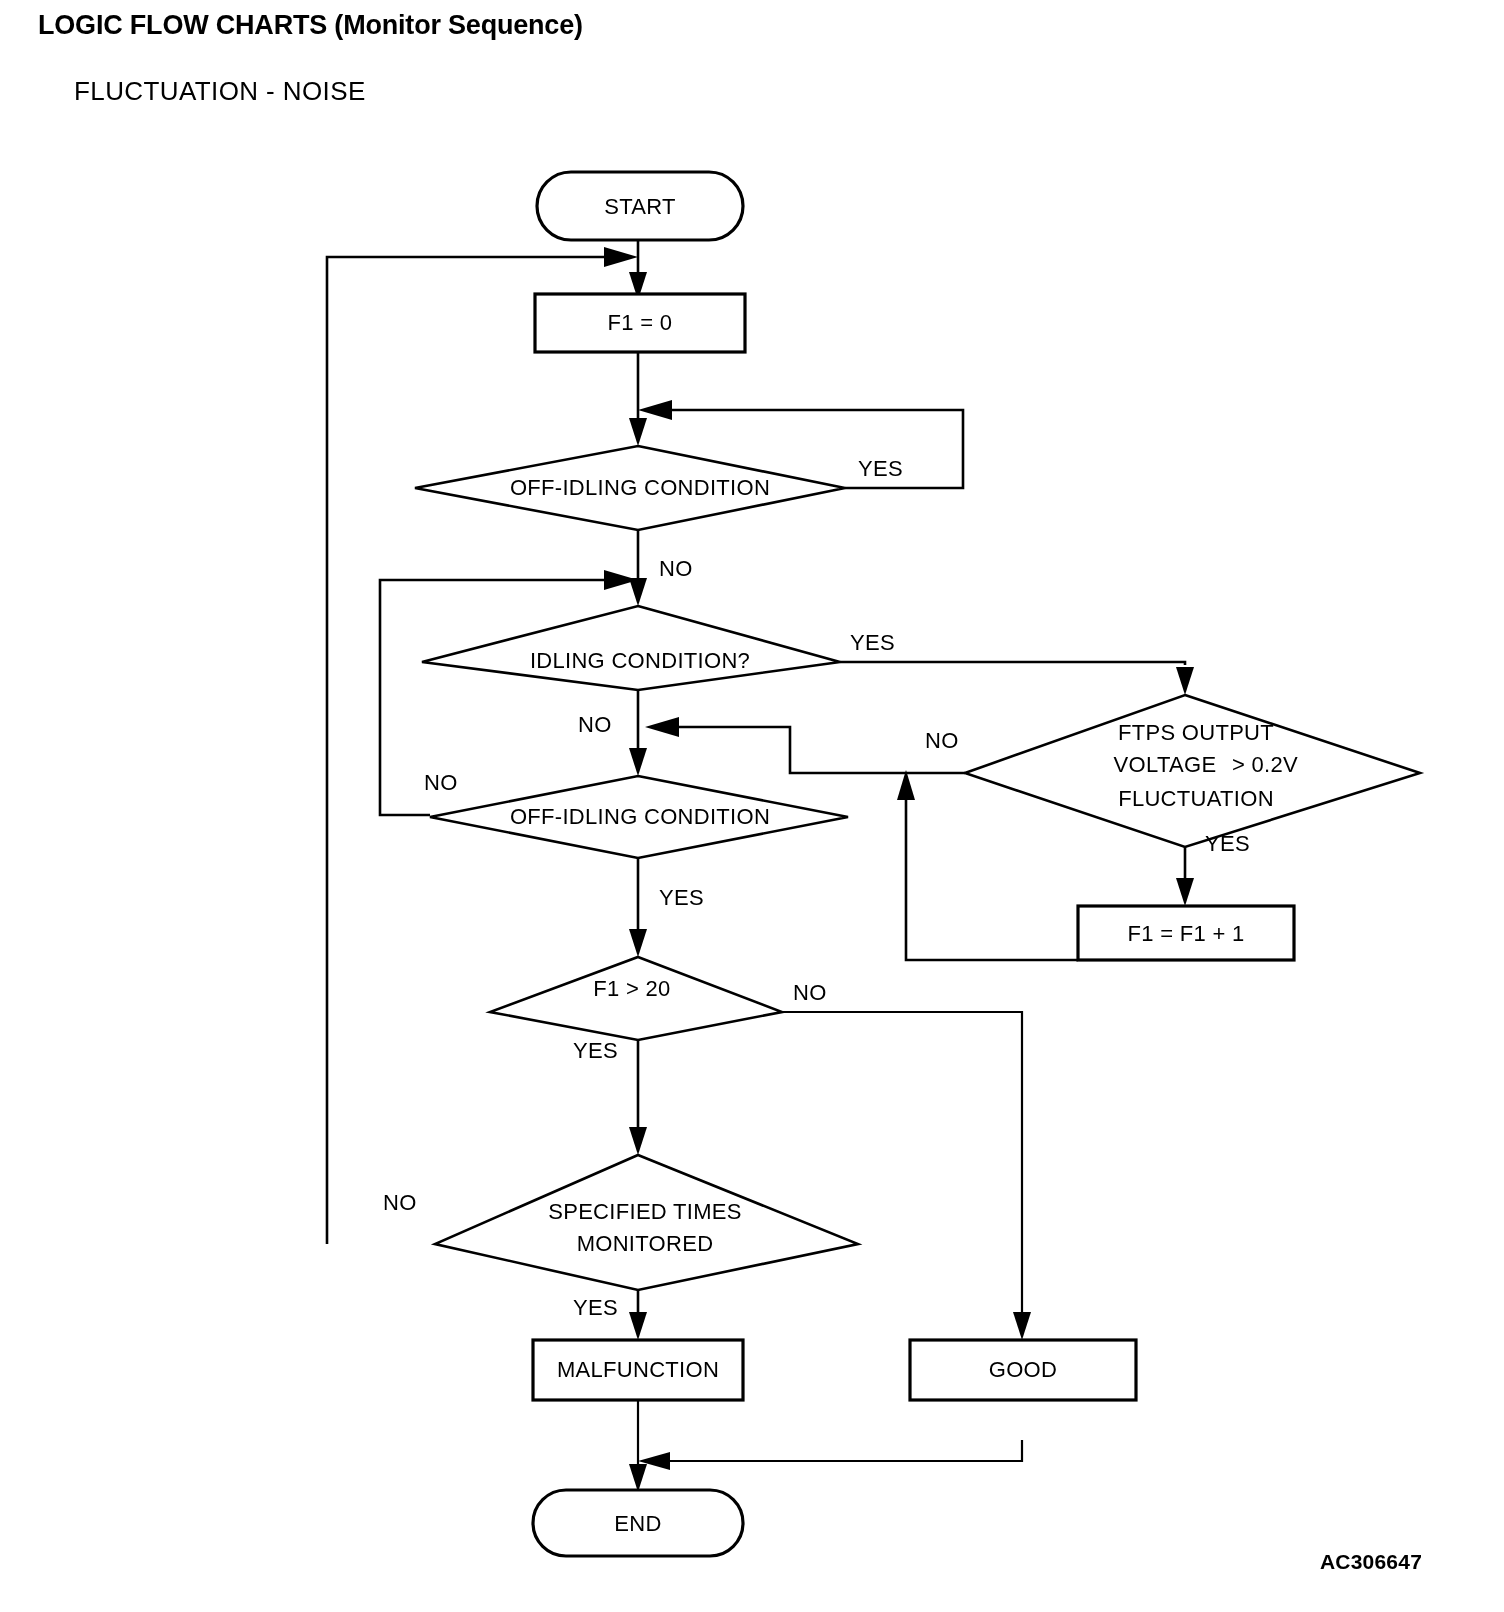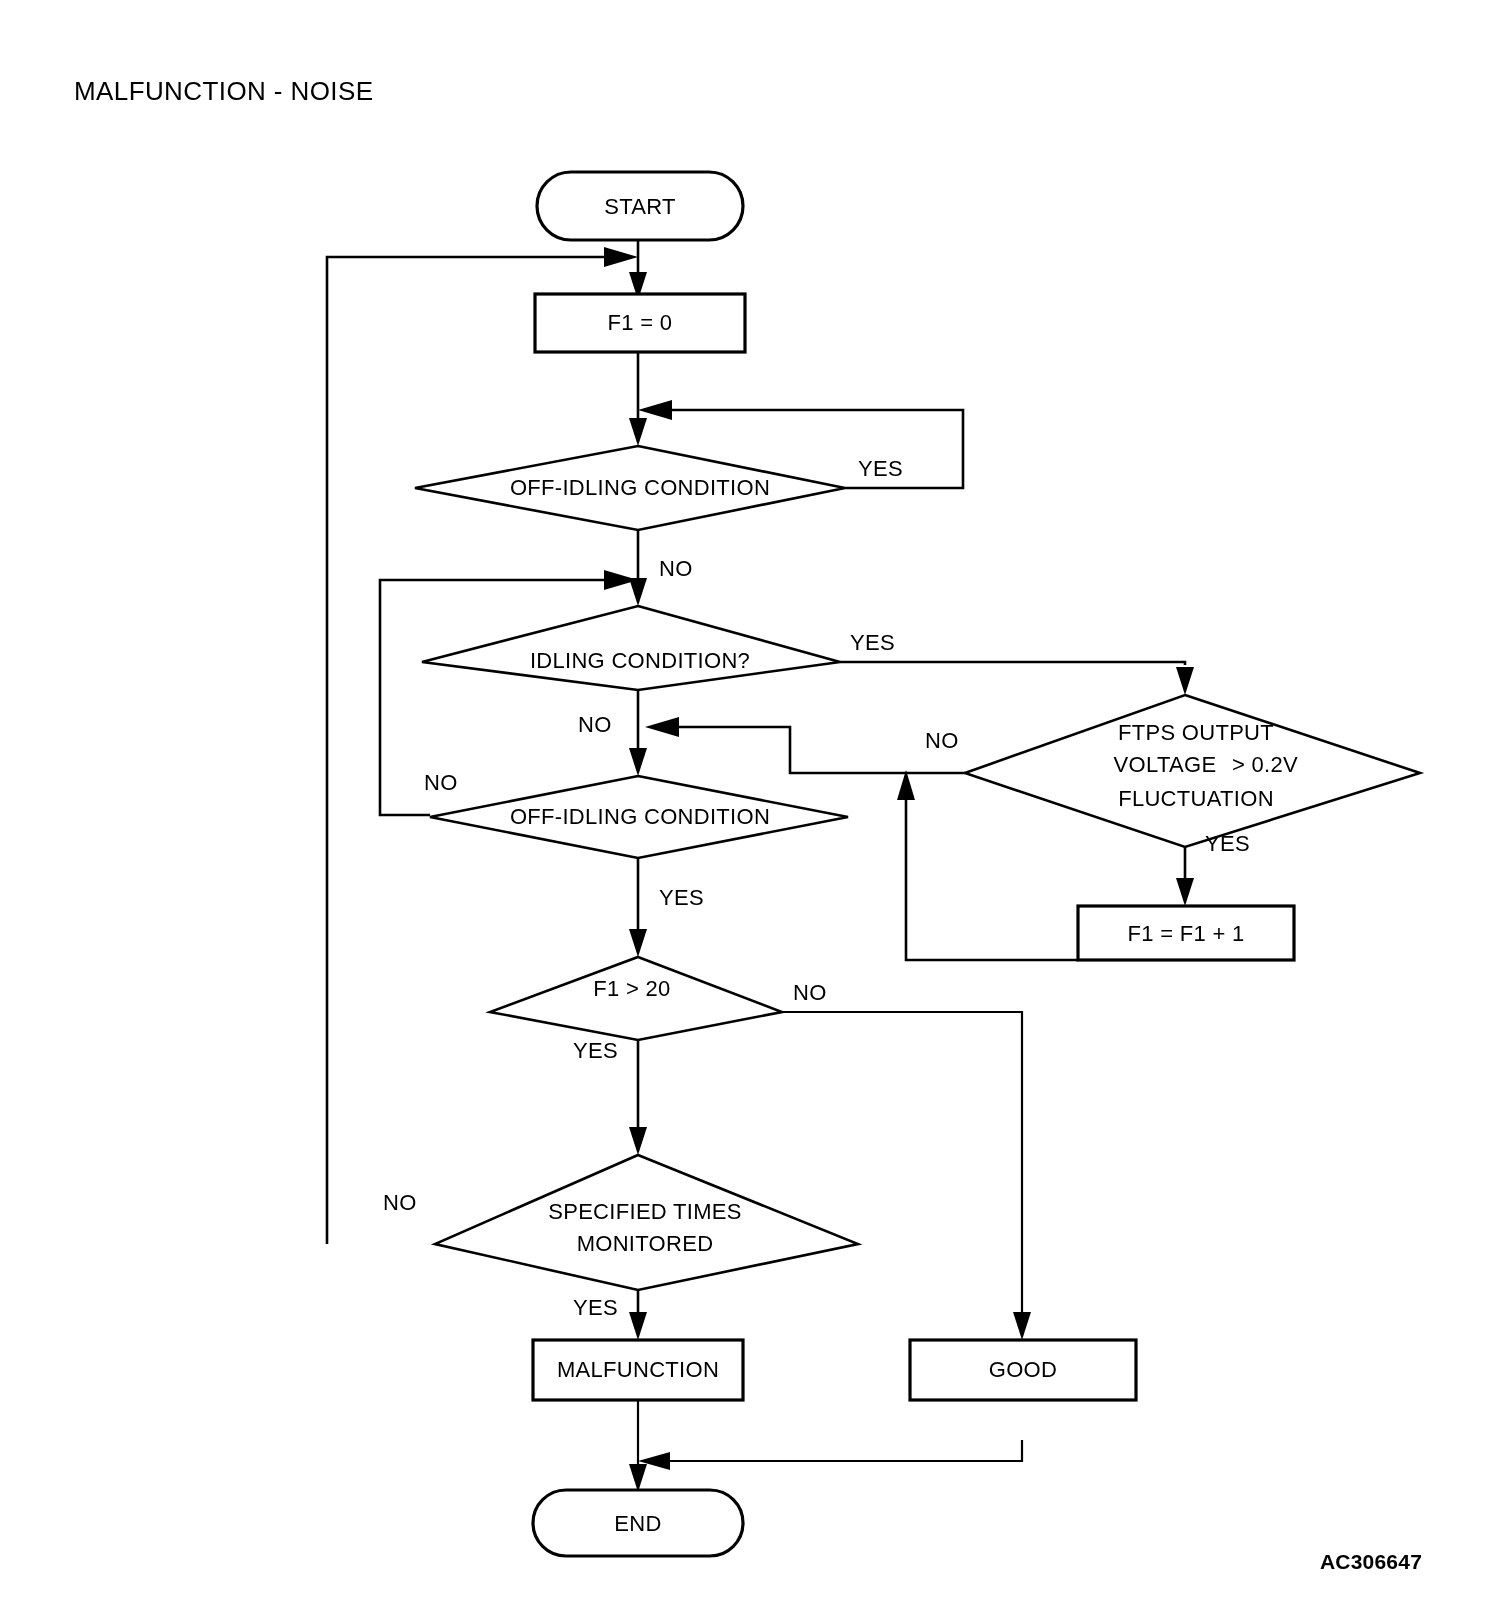--- a/index.html
+++ b/index.html
@@ -91,21 +91,22 @@
   }
   .arrowhead {
     fill: #000000;
   }
 </style>
 </head>
 <body>
 
 <div id="page">
 
-  <div class="title-sub">MALFUNCTION - NOISE</div>
+  <div class="title-main">LOGIC FLOW CHARTS (Monitor Sequence)</div>
+  <div class="title-sub">FLUCTUATION - NOISE</div>
 
   <svg id="flow" viewBox="0 0 1504 1612">
 
     <path class="flowline" d="M 638,240 L 638,286"></path>
     <polygon class="arrowhead" points="638,300 629,272 647,272"></polygon>
 
     <path class="flowline" d="M 327,1244 L 327,257 L 610,257"></path>
     <polygon class="arrowhead" points="638,257 604,247 604,267"></polygon>
 
     <path class="flowline" d="M 638,352 L 638,432"></path>

